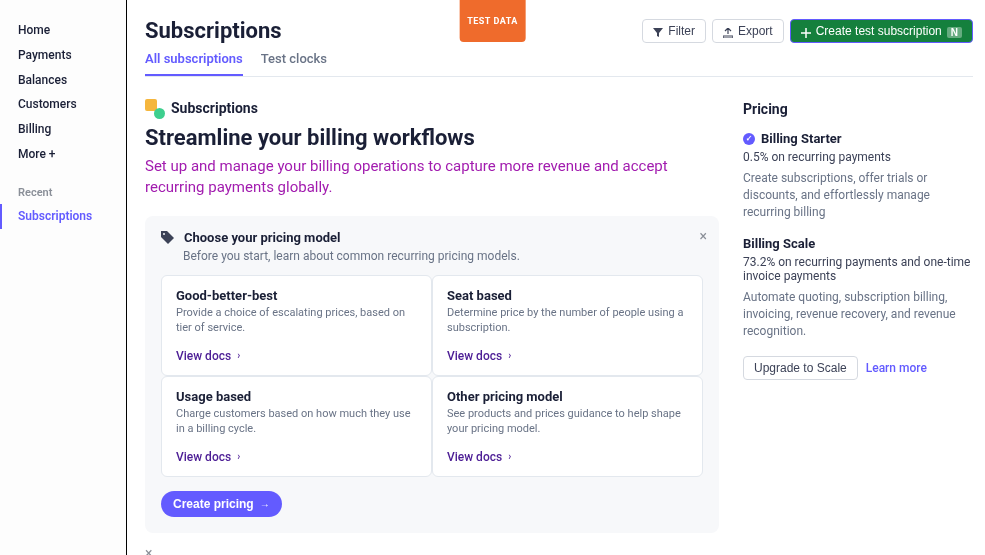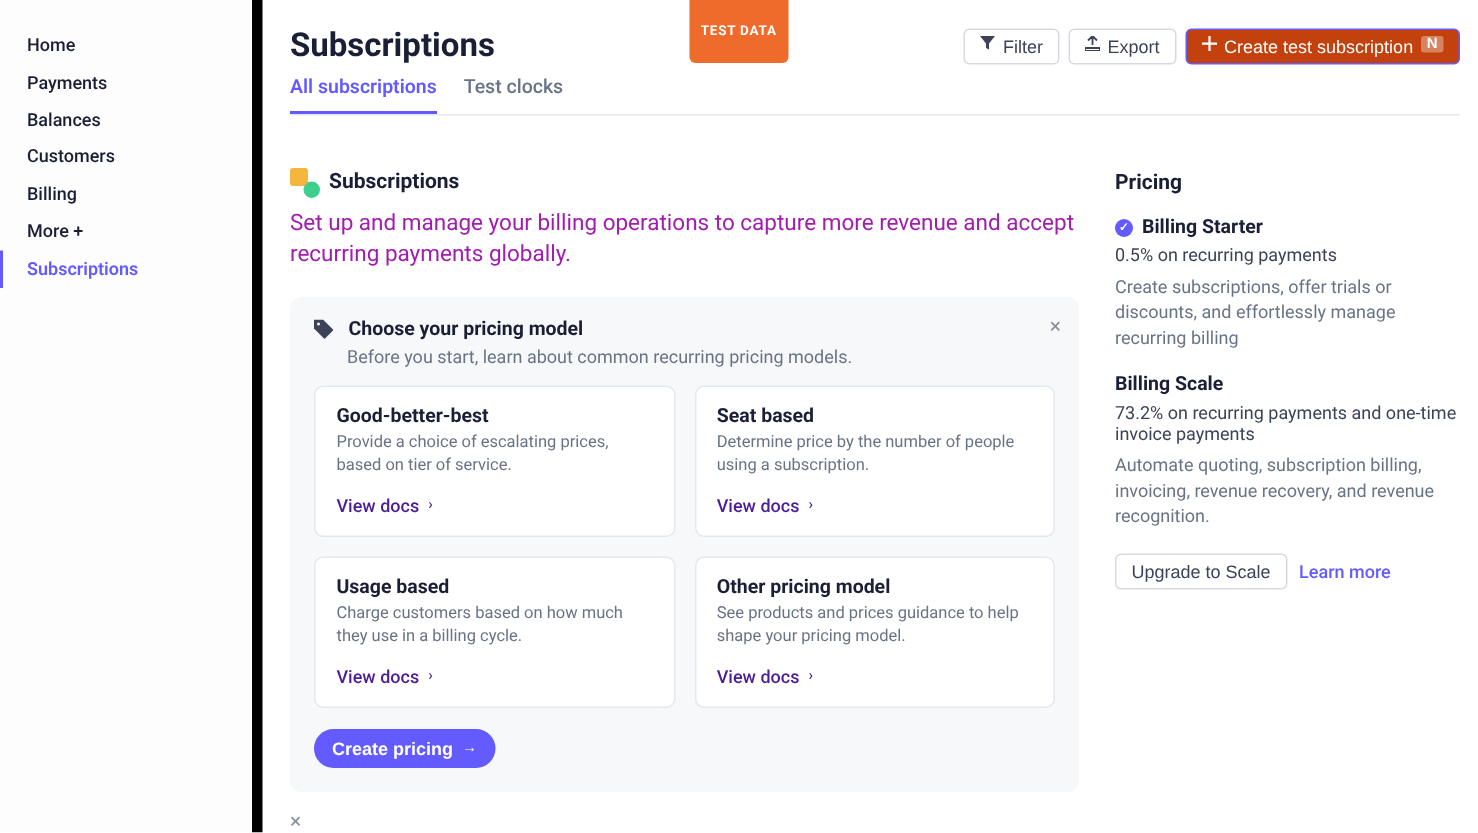--- a/index.html
+++ b/index.html
@@ -1,48 +1,48 @@
 <!DOCTYPE html>
 <html><head>
 <meta charset="utf-8">
 <style>
 *{box-sizing:border-box;margin:0;padding:0}
 body{font-family:-apple-system,BlinkMacSystemFont,"Segoe UI",Roboto,sans-serif;font-size:13px;color:#1a1f36;background:#fff;width:985px;height:555px;overflow:hidden;position:relative}
 .test-data-badge{position:absolute;top:0;left:50%;transform:translateX(-50%);background:#ef6b2c;color:#fff;font-size:9px;font-weight:700;padding:16px 8px;border-radius:0 0 4px 4px;letter-spacing:.5px}
 .layout{display:flex;height:100%}
-.sidebar{width:175px;padding:18px 0 0 10px;border-right:7px solid #000000;background:#fdfdfd}
+.sidebar{width:127px;padding:18px 0 0 10px;border-right:1px solid #000000;background:#fdfdfd}
 .nav-item{display:block;padding:4px 8px;font-size:12px;font-weight:500;color:#1a1f36;cursor:pointer;line-height:1.4}
 .nav-item.recent-label{color:#8a8f98;font-size:11px;font-weight:600;margin-top:14px;cursor:default}
 .nav-item.active{color:#635bff;font-weight:600;border-left:2px solid #635bff;margin-left:-10px;padding-left:16px}
 .main{flex:1;padding:18px 12px 0 18px;overflow-y:auto}
 .header-row{display:flex;align-items:center;justify-content:space-between;margin-bottom:8px}
 .page-title{font-size:22px;font-weight:700;color:#1a1f36}
 .header-actions{display:flex;gap:6px}
-.btn{display:inline-flex;align-items:flex-start;gap:5px;padding:4px 10px;border:1px solid #d5d9e0;background:#fff;border-radius:4px;font-size:12px;font-weight:500;cursor:pointer;color:#3c4257}
-.btn-primary{background:#c2410c;border-color:#635bff;color:#fff}
+.btn{display:inline-flex;align-items:flex-end;gap:5px;padding:4px 10px;border:1px solid #d5d9e0;background:#fff;border-radius:4px;font-size:12px;font-weight:500;cursor:pointer;color:#3c4257}
+.btn-primary{background:#15803d;border-color:#635bff;color:#fff}
 .btn-primary .kbd{background:rgba(255,255,255,.35);padding:0 4px;border-radius:2px;font-size:10px;font-weight:700}
-.tabs{display:flex;gap:18px;border-bottom:1px solid #e3e8ee;margin-bottom:35px}
+.tabs{display:flex;gap:18px;border-bottom:1px solid #e3e8ee;margin-bottom:22px}
 .tab{padding:0 0 8px 0;font-size:13px;font-weight:500;color:#697386;cursor:pointer}
 .tab.active{color:#635bff;border-bottom:2px solid #635bff;font-weight:600}
 .content-row{display:flex;gap:24px}
 .content-main{flex:1;min-width:0}
 .content-side{width:230px;padding-top:2px}
 .feature-head{display:flex;align-items:center;gap:8px;margin-bottom:8px}
 .feature-icon{width:18px;height:18px;position:relative}
 .feature-icon .sq{position:absolute;width:12px;height:12px;background:#f5b63d;border-radius:2px}
 .feature-icon .ci{position:absolute;width:11px;height:11px;background:#3ecf8e;border-radius:50%;right:-2px;bottom:-2px}
 .feature-label{font-size:14px;font-weight:700}
 .hero-title{font-size:22px;font-weight:700;margin-bottom:6px;color:#1a1f36}
 .hero-sub{font-size:15px;color:#a21caf;line-height:1.4;margin-bottom:18px;max-width:540px}
 .onboard-card{background:#f7f8fa;border-radius:8px;padding:14px 16px 16px 16px;position:relative}
 .onboard-head{display:flex;align-items:center;gap:10px;margin-bottom:4px}
 .onboard-title{font-size:13px;font-weight:700}
 .onboard-sub{font-size:12px;color:#697386;margin-left:22px;margin-bottom:12px}
 .close-x{position:absolute;top:12px;right:12px;color:#8a8f98;cursor:pointer;font-size:14px}
-.pricing-grid{display:grid;grid-template-columns:1fr 1fr;gap:13px;margin-bottom:14px}
+.pricing-grid{display:grid;grid-template-columns:1fr 1fr;gap:0;margin-bottom:14px}
 .pricing-card{background:#fff;border:1px solid #e3e8ee;border-radius:6px;padding:12px 14px}
 .pcard-title{font-size:13px;font-weight:700;margin-bottom:2px}
 .pcard-desc{font-size:11px;color:#697386;line-height:1.4;margin-bottom:12px;min-height:28px}
 .pcard-link{font-size:12px;color:#4c1d95;font-weight:500;cursor:pointer;display:inline-flex;align-items:center;gap:6px}
 .btn-cta{background:#635bff;color:#fff;border:none;padding:6px 12px;border-radius:14px;font-size:12px;font-weight:600;cursor:pointer;display:inline-flex;align-items:center;gap:6px}
 .step-row{display:flex;align-items:center;padding:12px 0;border-bottom:1px solid #e3e8ee;position:relative}
 .step-row:last-child{border-bottom:none}
 .step-close{color:#8a8f98;cursor:pointer;font-size:14px}
 .side-title{font-size:14px;font-weight:700;margin-bottom:14px}
 .plan-name{font-size:13px;font-weight:700;margin-bottom:4px;display:flex;align-items:center;gap:6px}
@@ -60,20 +60,21 @@
 <div class="test-data-badge">TEST DATA</div>
 
 <div class="layout">
   <div class="sidebar">
     <div class="nav-item">Home</div>
     <div class="nav-item">Payments</div>
     <div class="nav-item">Balances</div>
     <div class="nav-item">Customers</div>
     <div class="nav-item">Billing</div>
     <div class="nav-item">More +</div>
+    <div class="nav-item recent-label">Recent</div>
     <div class="nav-item active">Subscriptions</div>
   </div>
 
   <div class="main">
     <div class="header-row">
       <div class="page-title">Subscriptions</div>
       <div class="header-actions">
         <button class="btn">
           <svg width="10" height="10" viewBox="0 0 10 10">
               <path d="M0 0h10L6 5v4L4 8V5z" fill="#3c4257"></path>
@@ -103,20 +104,21 @@
 
     <div class="content-row">
       <div class="content-main">
         <div class="feature-head">
           <div class="feature-icon">
               <div class="sq"></div>
               <div class="ci"></div>
             </div>
           <div class="feature-label">Subscriptions</div>
         </div>
+        <div class="hero-title">Streamline your billing workflows</div>
         <div class="hero-sub">Set up and manage your billing operations to capture more revenue and accept recurring payments globally.</div>
 
         <div class="onboard-card">
           <span class="close-x">×</span>
           <div class="onboard-head">
             <svg width="13" height="13" viewBox="0 0 13 13">
                 <path d="M0 0h6l7 7-6 6-7-7z" fill="#3c4257"></path>
                 <circle cx="3" cy="3" r="1" fill="#f7f8fa"></circle>
               </svg>
             <div class="onboard-title">Choose your pricing model</div>

